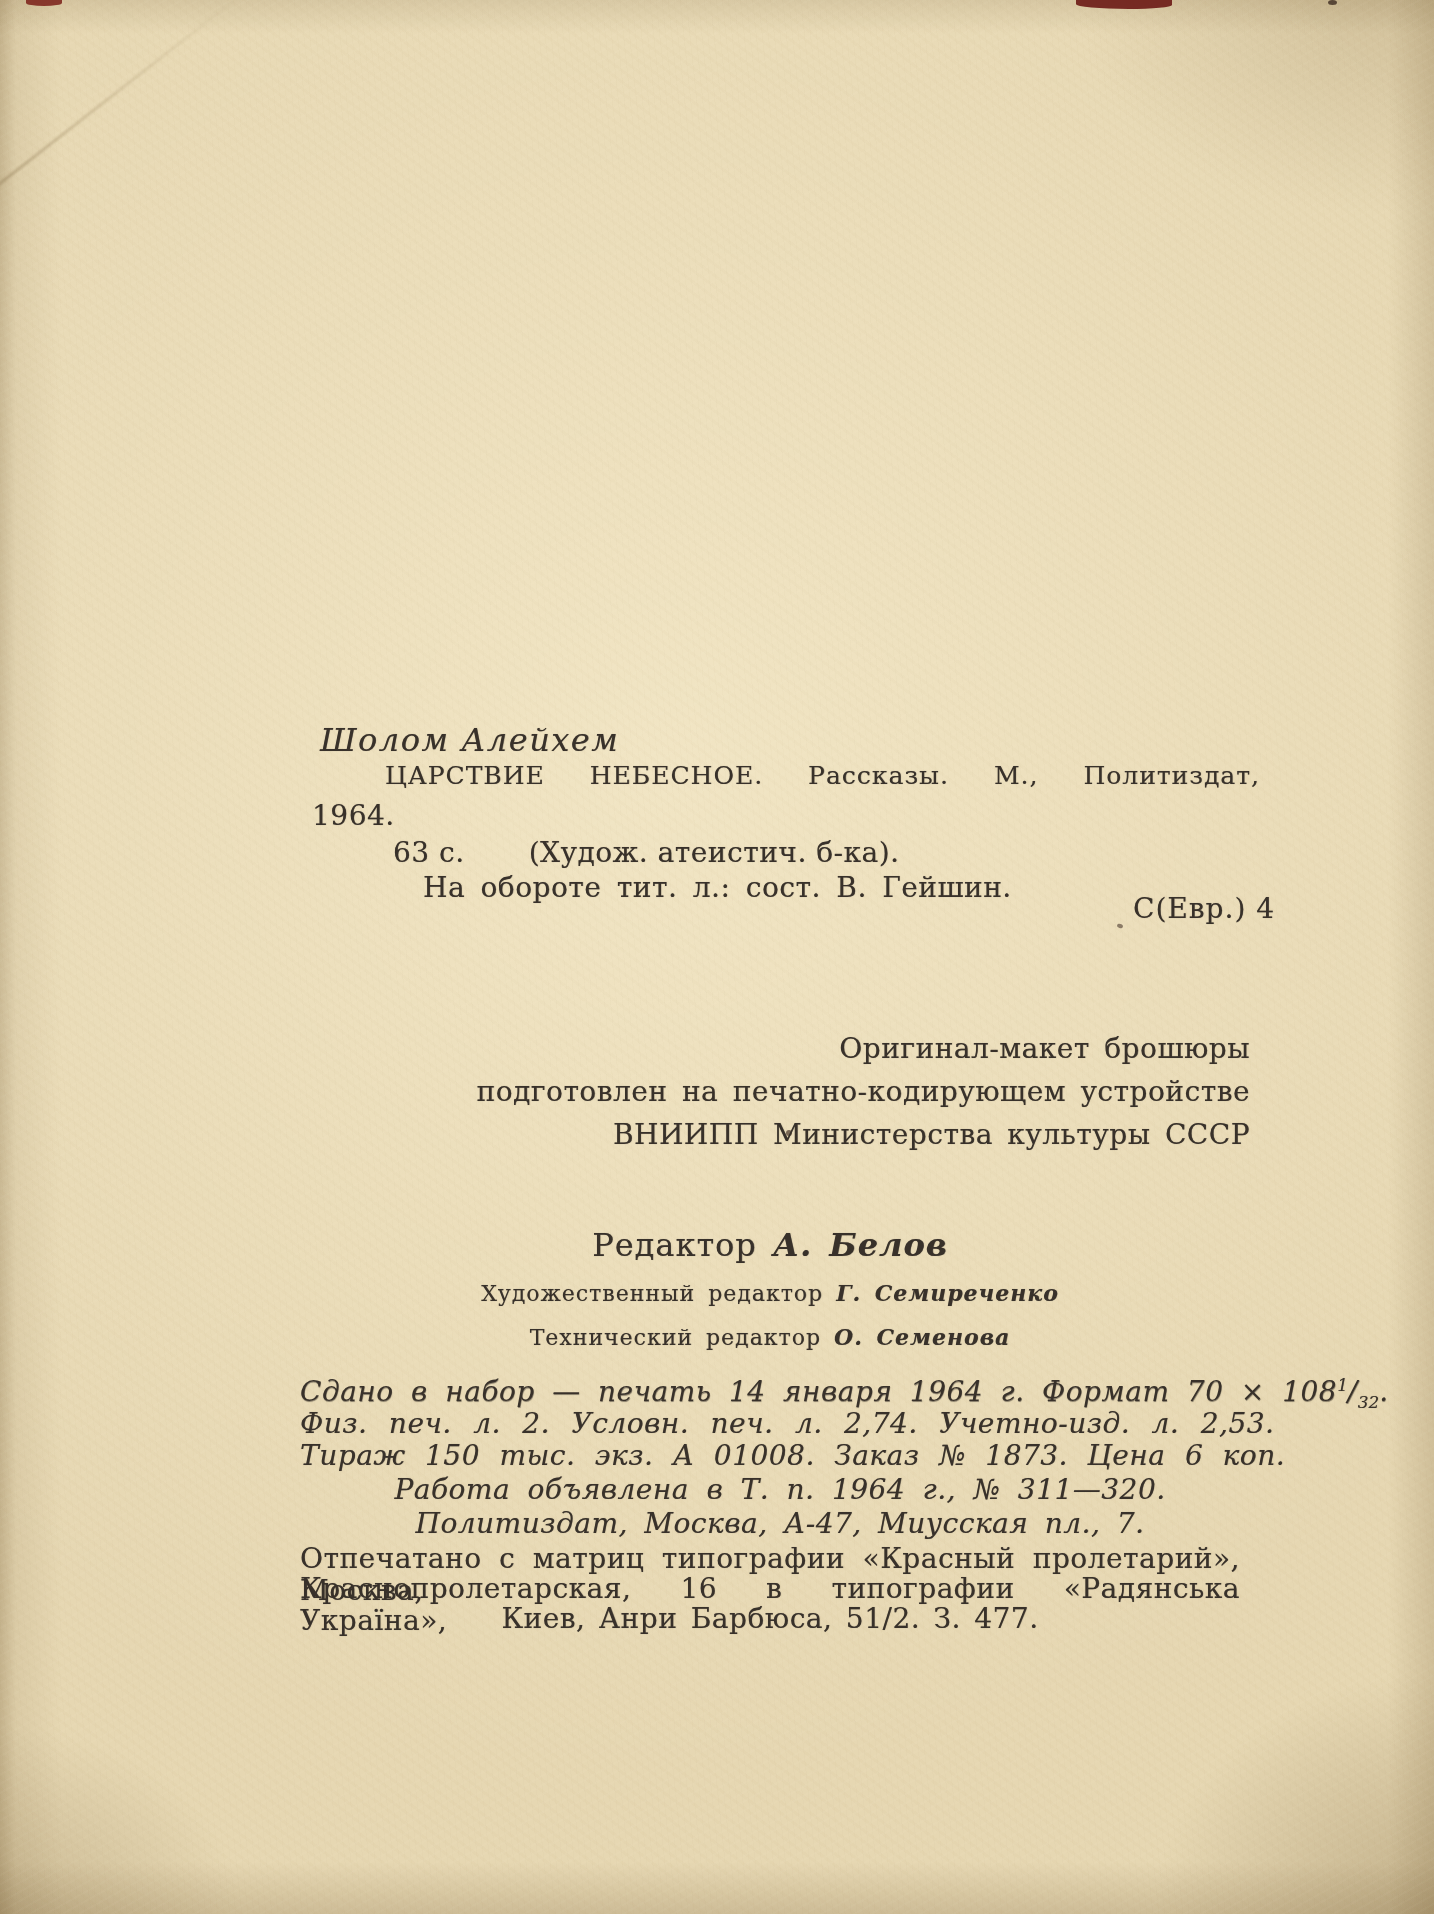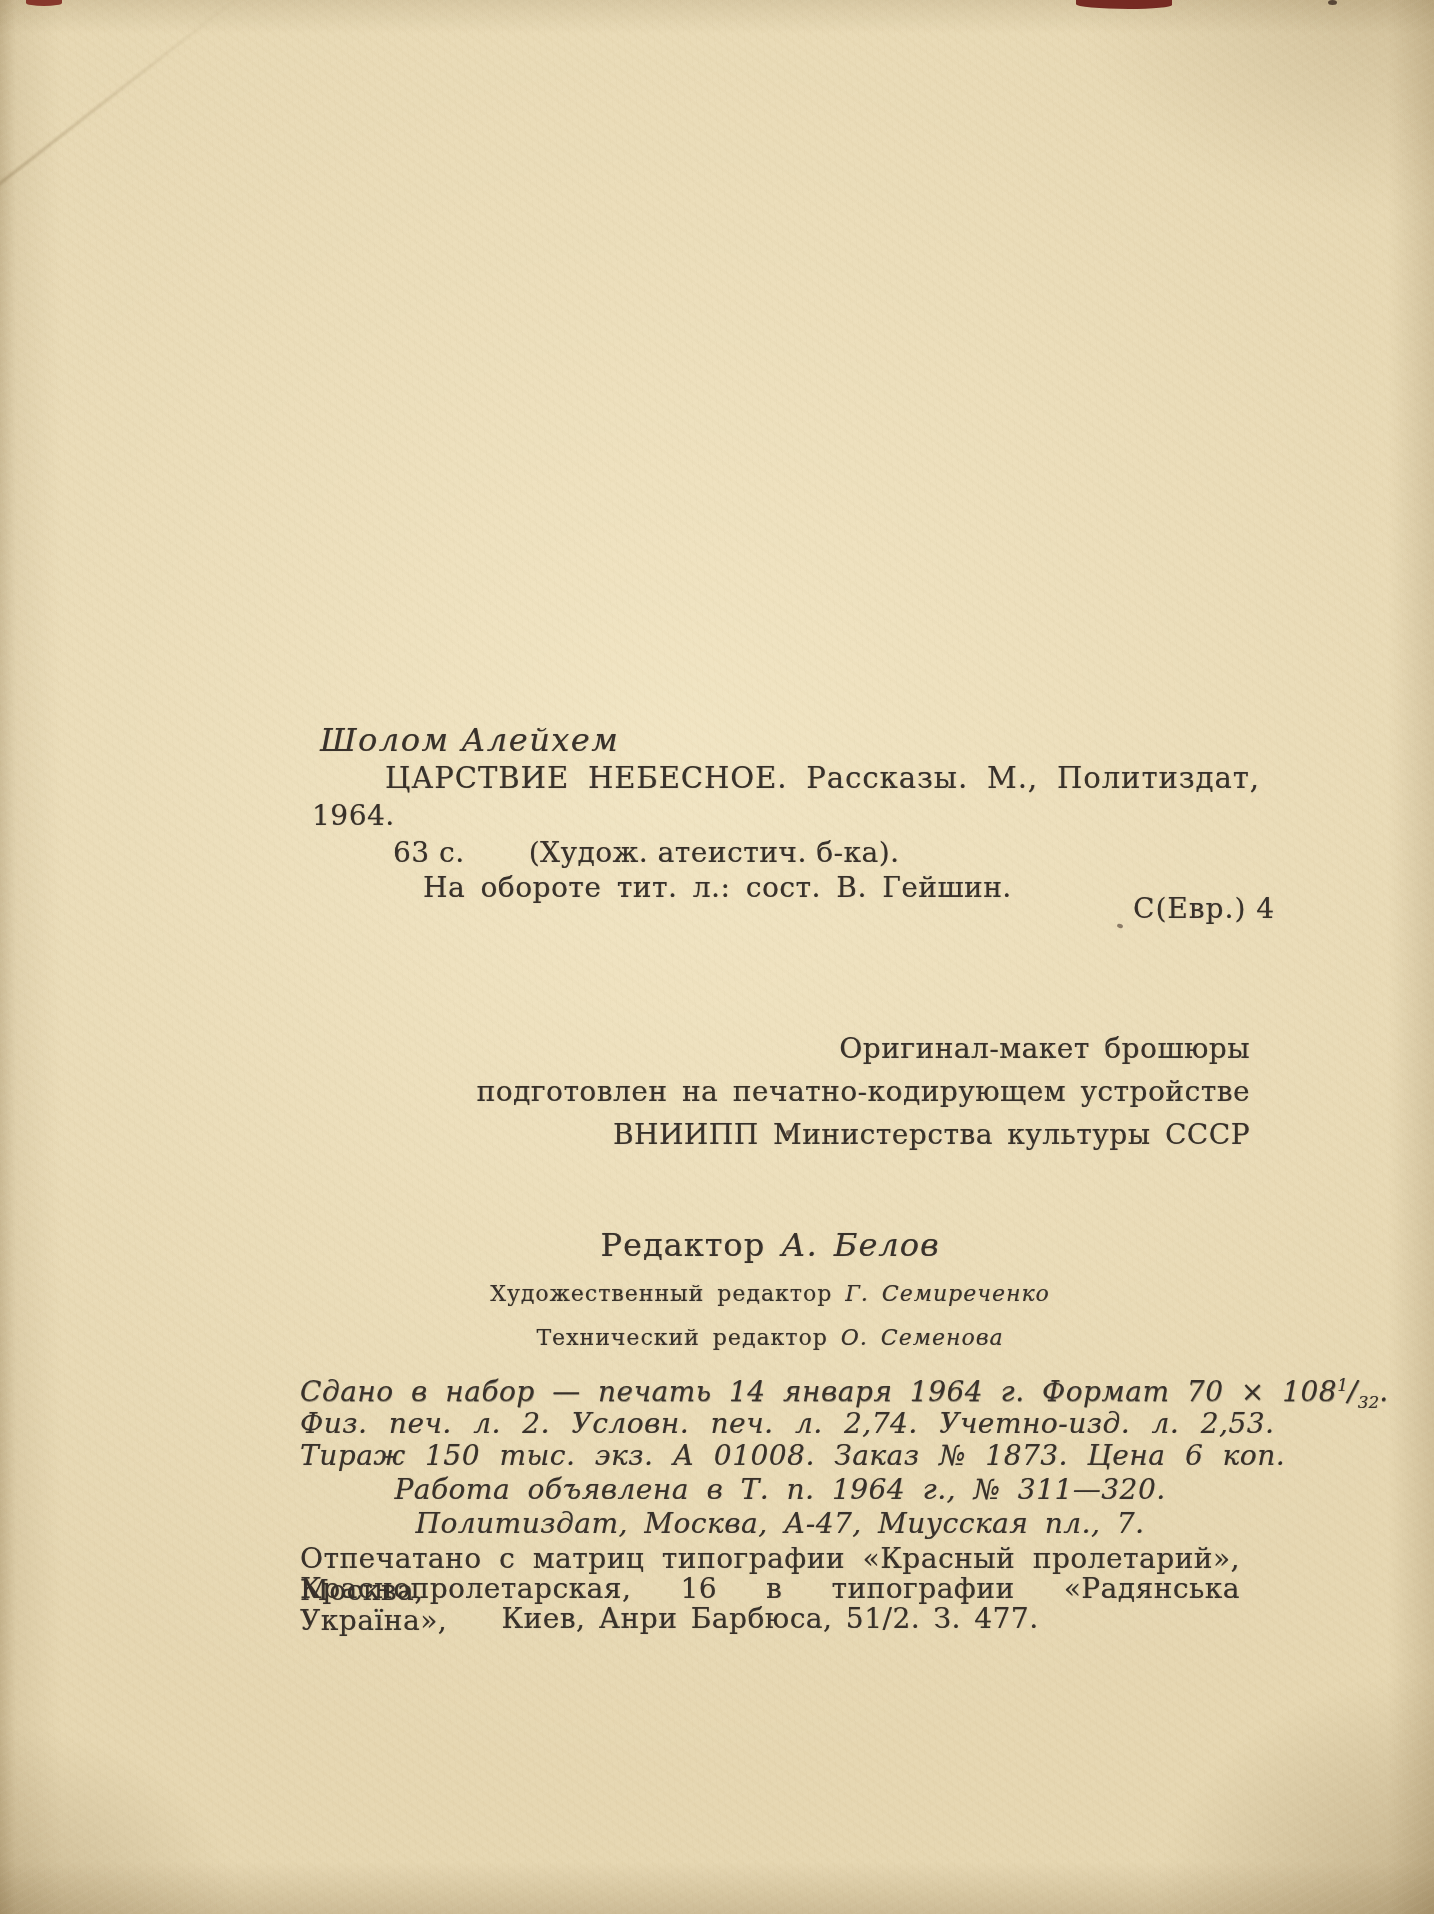--- a/index.html
+++ b/index.html
@@ -44,38 +44,38 @@
 
   .line {
     position:absolute;
     white-space:nowrap;
     font-size:28px;
     line-height:1.15;
     letter-spacing:.5px;
     text-shadow:.3px .3px .7px rgba(56,49,42,.55);
   }
   .author   { left:320px; top:722px; font-style:italic; font-size:32px; letter-spacing:1.5px; }
-  .title    { left:385px; top:762px; width:875px; font-size:29px; letter-spacing:1px;
+  .title    { left:385px; top:762px; width:875px; font-size:25px; letter-spacing:1px;
               white-space:normal; text-align:justify; text-align-last:justify; }
   .year     { left:312px; top:800px; }
   .pages    { left:393px; top:837px; }
   .pages .series-gap { display:inline-block; width:64px; }
   .note     { left:376px; top:872px; word-spacing:6px;margin-left:47px; }
   .catalog  { left:1133px; top:893px; letter-spacing:1px; }
 
   .prod { text-align:right; left:290px; width:960px; word-spacing:5px; }
   .prod-1 { top:1033px; }
   .prod-2 { top:1076px; }
   .prod-3 { top:1119px; }
 
   .editors { text-align:center; left:290px; width:960px; font-size:22px; letter-spacing:1px; word-spacing:5px; }
   .ed-main { top:1227px; font-size:32px; }
   .ed-art  { top:1281px; }
   .ed-tech { top:1325px; }
-  .ed-name { font-style:italic; }
+  .ed-name { font-style:italic;font-weight:bold; }
 
   .imprint { text-align:center; left:300px; width:960px;font-style:italic; }
   .imp-1 { top:1376px; word-spacing:8px; }
   .imp-2 { top:1408px; word-spacing:12px; }
   .imp-3 { top:1440px; word-spacing:10px; }
   .imp-4 { top:1474px; word-spacing:8px; }
   .imp-5 { top:1508px; word-spacing:7px; }
   .imp-1 sup { font-size:.6em; letter-spacing:0; }
   .imp-1 sub { font-size:.6em; letter-spacing:0; }
 

